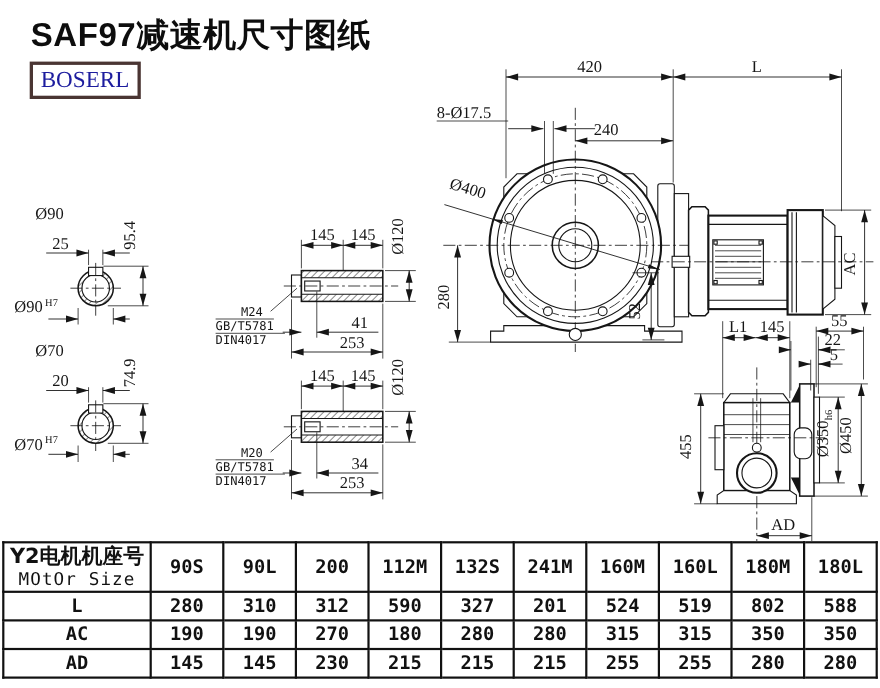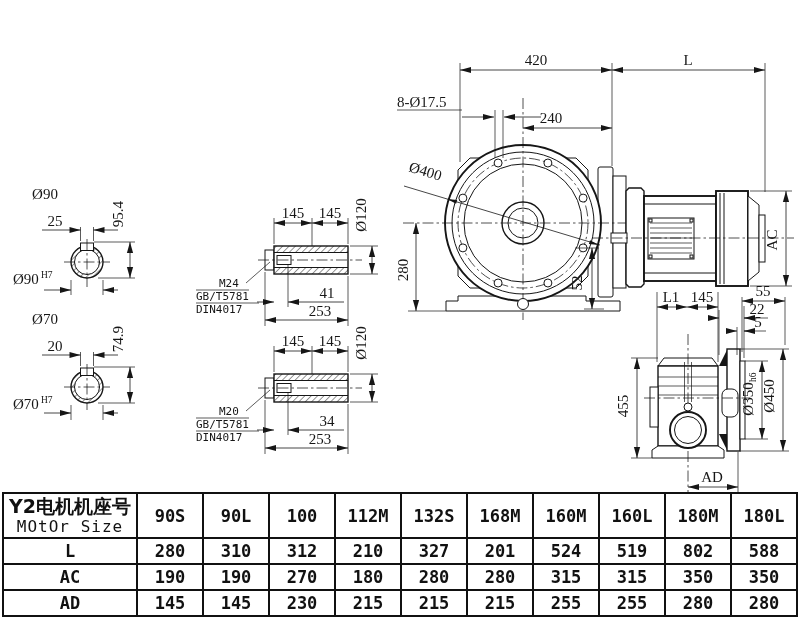--- a/index.html
+++ b/index.html
@@ -32,20 +32,22 @@
   thead tr{height:45px}
   tbody tr{height:26px}
   .th1{font:600 19px "DejaVu Sans",sans-serif;line-height:22px;}
   .th2{font:16px "DejaVu Sans Mono",monospace;line-height:19px;letter-spacing:1px;}
 </style>
 </head>
 <body>
 
 <div class="page">
 
+  <div class="title">SAF97减速机尺寸图纸</div>
+  <div class="logo">BOSERL</div>
 
   <svg width="800" height="500" viewBox="0 0 800 500">
     <defs>
       <marker id="arr" viewBox="0 0 12 8" refX="11.5" refY="4" markerWidth="12" markerHeight="8" markerUnits="userSpaceOnUse" orient="auto-start-reverse">
         <path d="M0.5,0.9 L11.5,4 L0.5,7.1 Z" fill="#161616"></path>
       </marker>
       <pattern id="h" width="4.5" height="4.5" patternUnits="userSpaceOnUse" patternTransform="rotate(45)">
         <rect width="4.5" height="4.5" fill="#fff"></rect>
         <line x1="0" y1="0" x2="0" y2="4.5" stroke="#161616" stroke-width="0.9"></line>
       </pattern>
@@ -372,37 +374,37 @@
           <col style="width: 66px;">
         </colgroup>
       <thead>
         <tr>
           <th>
             <div class="th1">Y2电机机座号</div>
             <div class="th2">MOtOr Size</div>
           </th>
         <th>90S</th>
             <th>90L</th>
-            <th>100</th>
+            <th>200</th>
             <th>112M</th>
             <th>132S</th>
-            <th>168M</th>
+            <th>241M</th>
             <th>160M</th>
             <th>160L</th>
             <th>180M</th>
             <th>180L</th>
           </tr>
       </thead>
       <tbody>
           <tr>
             <td>L</td>
             <td>280</td>
             <td>310</td>
             <td>312</td>
-            <td>210</td>
+            <td>590</td>
             <td>327</td>
             <td>201</td>
             <td>524</td>
             <td>519</td>
             <td>802</td>
             <td>588</td>
           </tr>
           <tr>
             <td>AC</td>
             <td>190</td>

